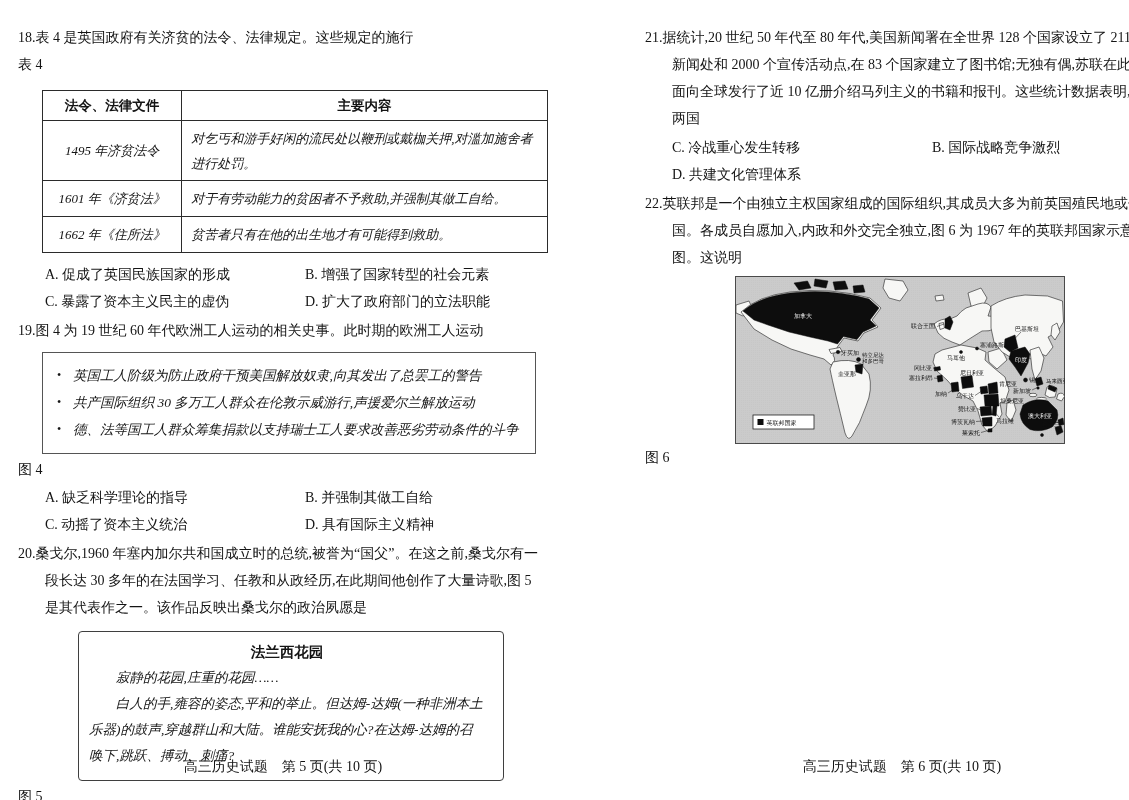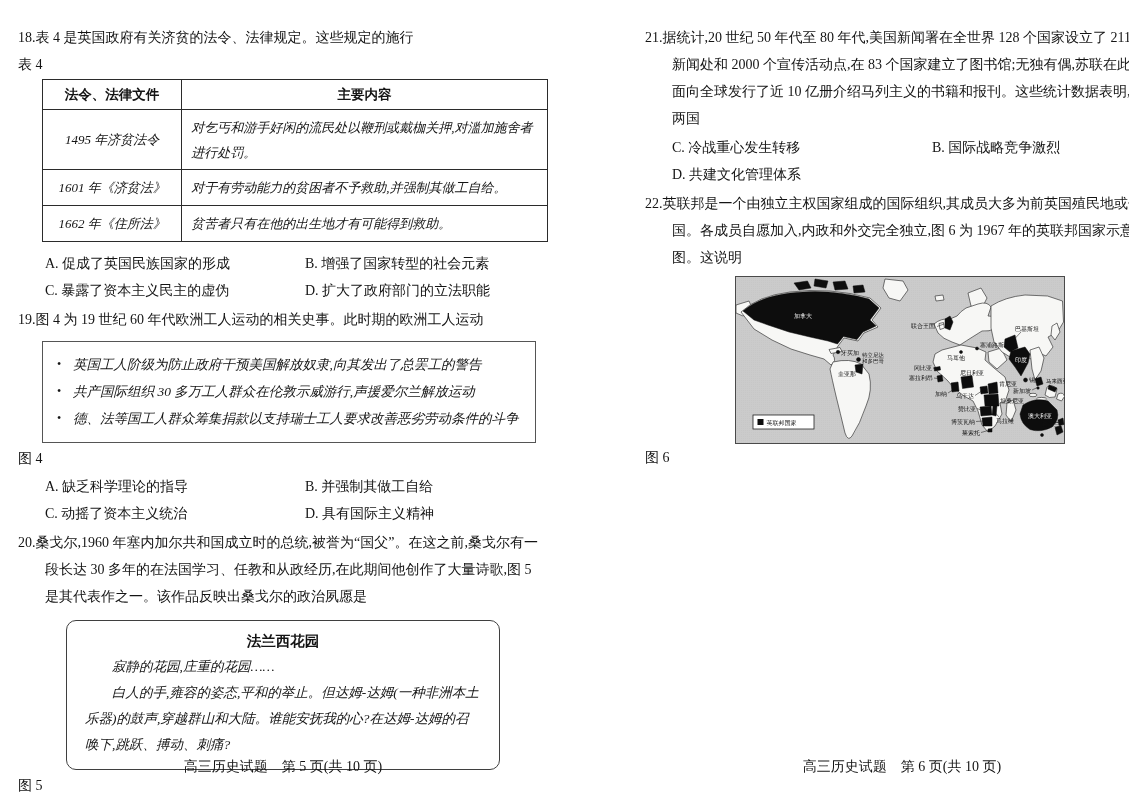--- a/index.html
+++ b/index.html
@@ -11,38 +11,38 @@
   .page{position:absolute;top:24px;height:756px;}
   #page5{left:18px;width:530px;}
   #page6{left:645px;width:514px;}
 
   .stem{font-size:14px;line-height:27px;padding-left:27px;text-indent:-27px;margin:0 0 2px 0;}
   .figcap{text-align:left;font-size:14px;line-height:24px;margin:1px 0 2px 0;}
   .opts{display:grid;grid-template-columns:260px 1fr;padding-left:27px;font-size:14px;line-height:27px;margin-bottom:2px;}
   .opt{white-space:nowrap;}
 
   
-  .tblwrap{margin:2px 0 8px 24px;}
+  .tblwrap{margin:13px 0 8px 24px;}
   table.t4{border-collapse:collapse;}
   .t4 th,.t4 td{border:1.3px solid #2b2b2b;font-size:13px;vertical-align:middle;}
   .t4 th{font-weight:bold;height:27px;font-size:13.5px;}
   .t4 td.c1{width:138px;text-align:center;}
   .t4 td.c2{width:352px;padding:3px 9px;line-height:25px;text-align:left;}
   .t4 tr.r1 td{height:53px;}
   .t4 tr.rs td{height:29px;}
 
   .kai{font-style:italic;}
 
   
   .srcbox{margin:8px 0 4px 24px;width:466px;border:1.3px solid #555;padding:9px 12px 10px 14px;}
   .srcline{display:flex;font-size:13.5px;line-height:27px;}
   .srcline .bullet{width:16px;flex:0 0 16px;text-align:left;font-size:12px;}
 
   
-  .poembox{margin:10px 0 4px 48px;width:396px;border:1.6px solid #3f3f3f;border-radius:10px;padding:7px 18px 11px 18px;}
+  .poembox{margin:10px 0 4px 60px;width:396px;border:1.6px solid #3f3f3f;border-radius:4px;padding:7px 18px 11px 10px;}
   .poemtitle{text-align:center;font-weight:bold;font-size:14.5px;line-height:26px;}
   .poembox p{margin:0;text-indent:2em;font-size:13.5px;line-height:26px;}
 
   .footer{position:absolute;bottom:4px;left:0;right:0;text-align:center;font-size:14px;}
 
   
   .mapwrap{margin:5px 0 2px 90px;width:330px;height:168px;}
   .mapwrap svg{display:block;}
   .maplbl{font-family:"Liberation Sans","DejaVu Sans",sans-serif;font-size:12px;fill:#101010;}
   .maplbl.w{fill:#f2f2f2;}

